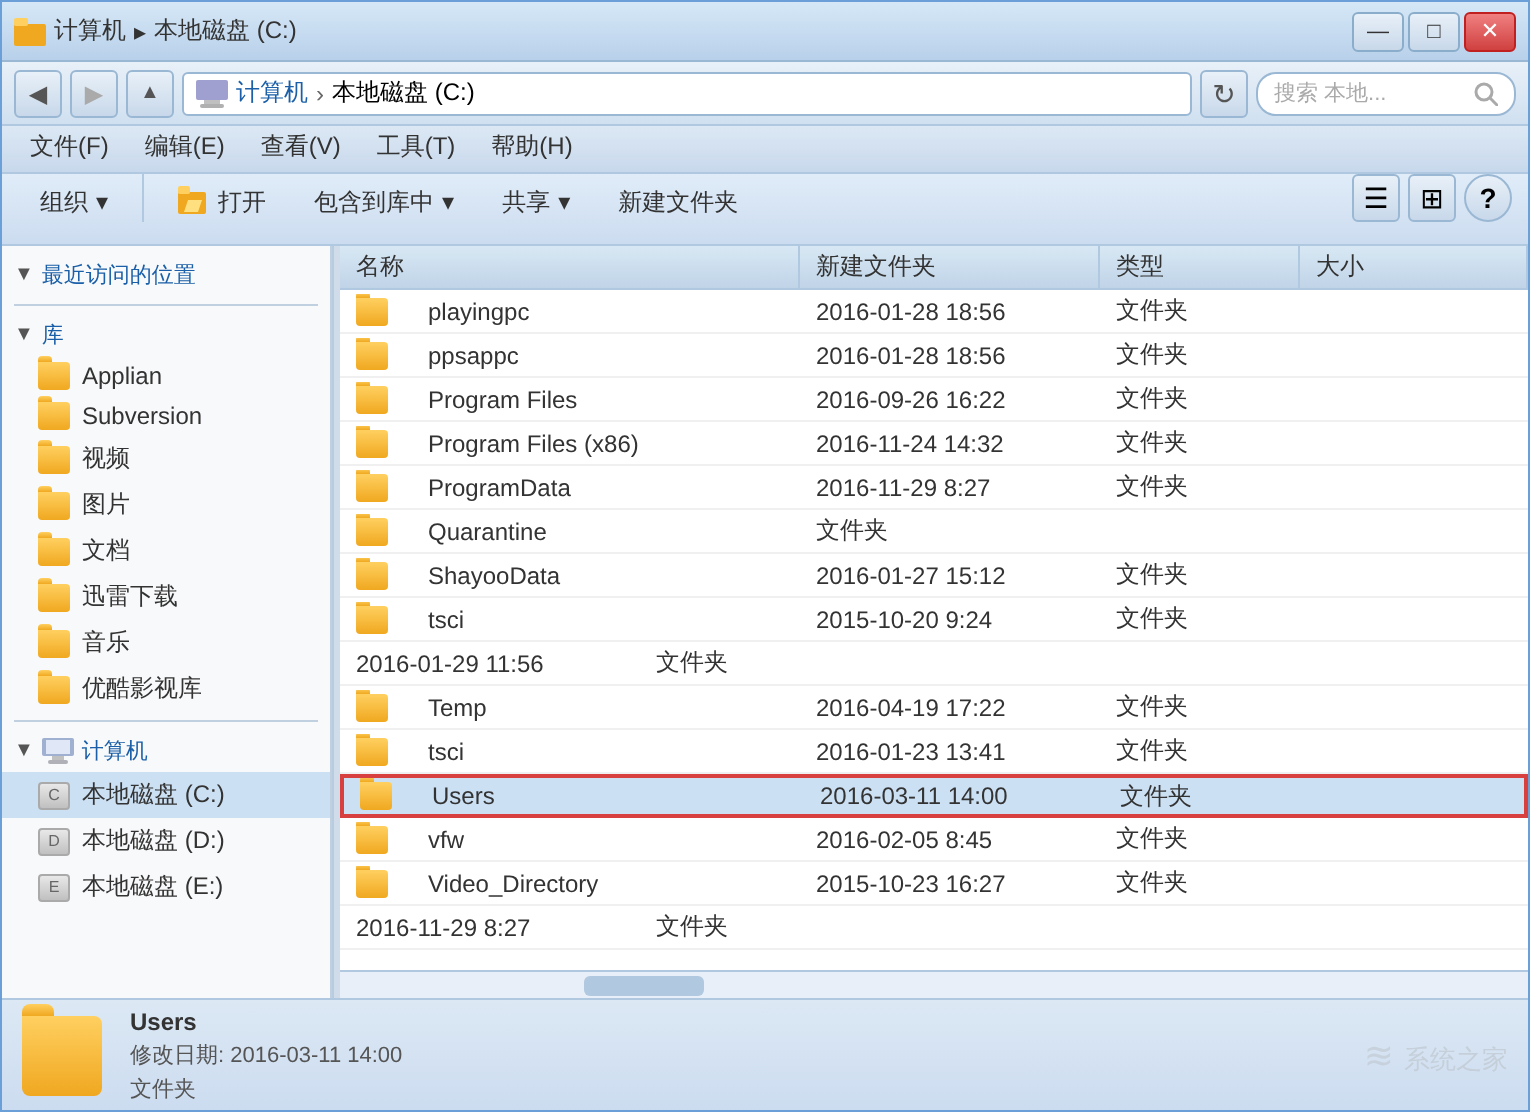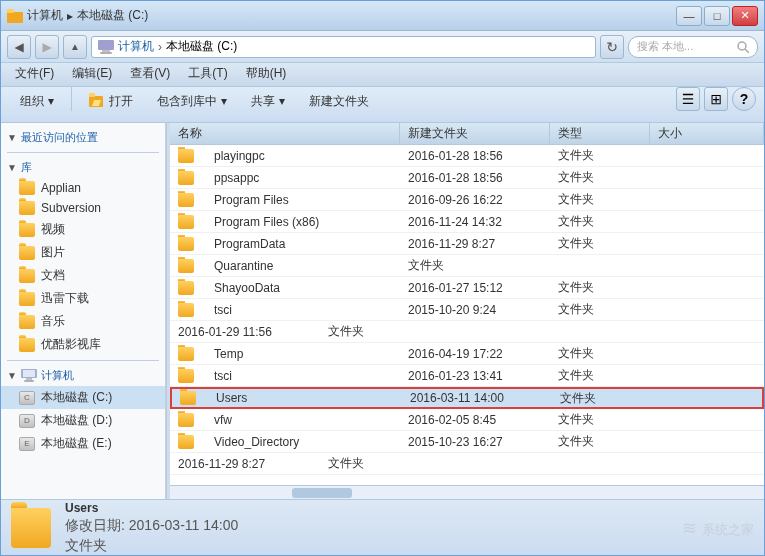--- a/index.html
+++ b/index.html
@@ -401,21 +401,21 @@
       gap: 2px;
     }
 
     .status-name {
       font-size: 12px;
       font-weight: bold;
       color: #333;
     }
 
     .status-detail {
-      font-size: 14px;
+      font-size: 11px;
       color: #555;
     }
 
     .status-right {
       margin-left: auto;
       font-size: 11px;
       color: #666;
     }
 
     

